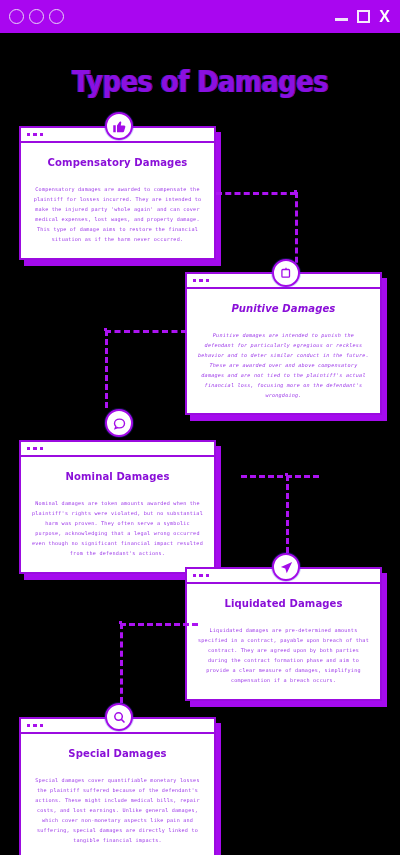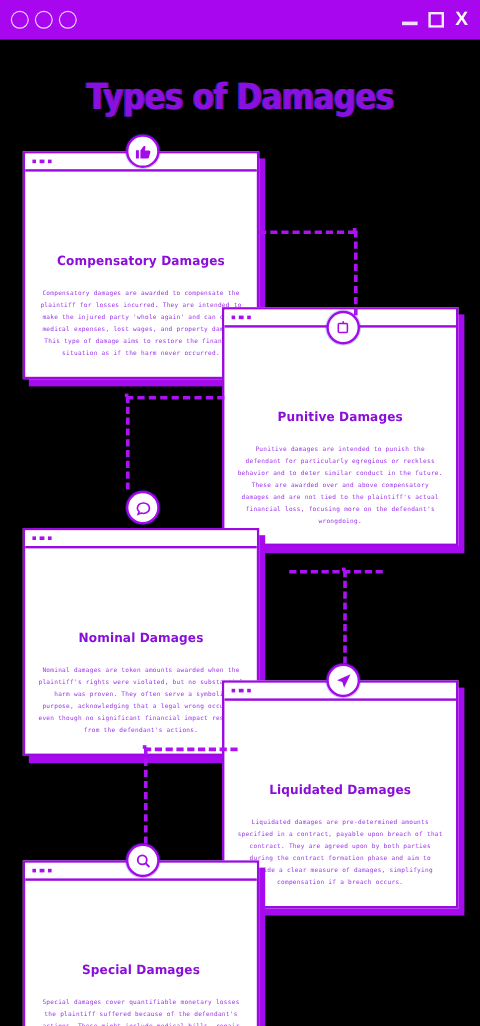--- a/index.html
+++ b/index.html
@@ -90,22 +90,21 @@
     gap: 3px;
     padding-left: 6px;
     background: #ffffff;
   }
   .card-bar i {
     display: block;
     width: 3.4px; height: 3.4px;
     background: #A811EC;
   }
   .card-body {
-    padding: 28px 11px 13px;
-    margin-top: 41px;
+    padding: 13px 11px 13px;
   }
   .card-title {
     text-align: center;
     font-family: "DejaVu Sans", sans-serif;
     font-size: 10.6px;
     font-weight: bold;
     color: #8A0FD8;
     letter-spacing: 0.1px;
     margin-bottom: 17px;
     transform: scaleX(0.95);
@@ -206,21 +205,21 @@
 </div>
 
 <div class="badge" style="left:272px; top:259px;">
   <span>
     <svg width="14" height="14" viewBox="0 0 24 24" fill="none" stroke="#A30BE8" stroke-width="2.2">
       <rect x="5" y="6" width="13" height="13" rx="1.5"></rect>
       <path d="M12 3v3"></path>
     </svg>
   </span>
 </div>
-<div class="card right" style="top:256px;">
+<div class="card right" style="top:272px;font-style:italic;">
   <div class="card-bar">
     <i></i>
     <i></i>
     <i></i>
   </div>
   <div class="card-body">
     <div class="card-title">Punitive Damages</div>
     <div class="card-text">Punitive damages are intended to punish the defendant for particularly egregious or reckless behavior and to deter similar conduct in the future. These are awarded over and above compensatory damages and are not tied to the plaintiff's actual financial loss, focusing more on the defendant's wrongdoing.</div>
   </div>
 </div>

